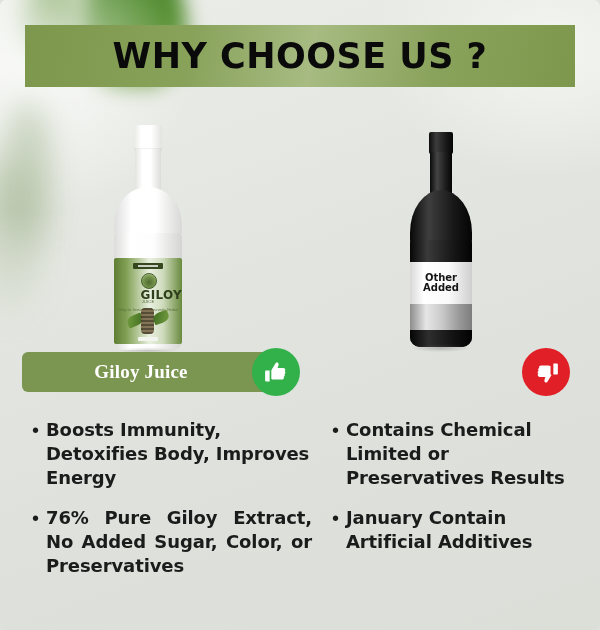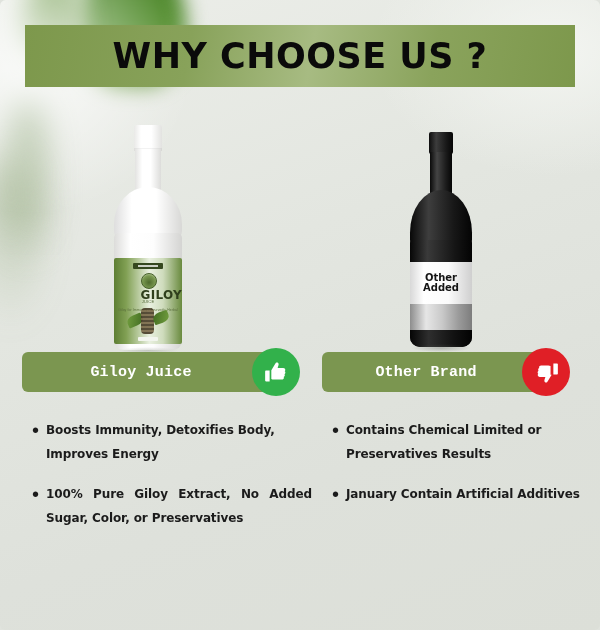--- a/index.html
+++ b/index.html
@@ -319,23 +319,23 @@
     background: #7b9650;
     border-radius: 6px;
     display: flex;
     align-items: center;
   }
   .bar-left  { left: 22px;  width: 258px; }
   .bar-right { left: 322px; width: 228px; }
   .bar-label {
     flex: 1;
     text-align: center;
-    font-family: Liberation Mono, monospace;
+    font-family: Liberation Serif, serif;
     font-weight: 700;
-    font-size: 15px;
+    font-size: 19px;
     color: #ffffff;
     letter-spacing: .2px;
     padding-right: 20px;
   }
   .badge {
     position: absolute;
     top: 348px;
     width: 48px; height: 48px;
     border-radius: 50%;
     display: flex;
@@ -363,21 +363,21 @@
     font-size: 20px;
     line-height: 24px;
     color: #1b1b1b;
     text-align: left;
     padding-left: 2px;
   }
   .bullet-text {
     flex: 1;
     font-family: "DejaVu Sans", sans-serif;
     font-weight: 700;
-    font-size: 12px;
+    font-size: 18px;
     line-height: 24px;
     color: #1b1b1b;
     letter-spacing: -0.1px;
   }
   .justify { text-align: justify; }
 </style>
 </head>
 <body>
 
 <div id="page">
@@ -436,38 +436,35 @@
   <div class="bar bar-left">
     <div class="bar-label">Giloy Juice</div>
   </div>
   <div class="badge badge-up">
     <svg width="27" height="27" viewBox="0 0 24 24" aria-hidden="true">
       <path fill="#ffffff" d="M2.6 10.3h3.3v9.6H2.6a.7.7 0 0 1-.7-.7v-8.2c0-.4.3-.7.7-.7z"></path>
       <path fill="#ffffff" d="M7.4 10.1l3.5-5.9c.4-.7.8-1.1 1.5-1.1.8 0 1.5.6 1.5 1.6 0 .9-.6 2.3-.9 3.4h5c1 0 1.8.7 1.8 1.6 0 .5-.2.9-.5 1.2.4.3.6.7.6 1.2 0 .6-.3 1.1-.8 1.4.2.3.3.6.3 1 0 .6-.4 1.2-1 1.4.1.2.2.5.2.8 0 .9-.8 1.6-1.8 1.6H9.4c-.8 0-1.3-.2-2-.6V10.1z"></path>
     </svg>
   </div>
 
-  <div class="bar bar-right">
-    <div class="bar-label">Other Brand</div>
-  </div>
   <div class="badge badge-down">
     <svg width="27" height="27" viewBox="0 0 24 24" aria-hidden="true">
       <path fill="#ffffff" d="M21.4 13.7h-3.3V4.1h3.3c.4 0 .7.3.7.7v8.2c0 .4-.3.7-.7.7z"></path>
       <path fill="#ffffff" d="M16.6 13.9l-3.5 5.9c-.4.7-.8 1.1-1.5 1.1-.8 0-1.5-.6-1.5-1.6 0-.9.6-2.3.9-3.4h-5c-1 0-1.8-.7-1.8-1.6 0-.5.2-.9.5-1.2-.4-.3-.6-.7-.6-1.2 0-.6.3-1.1.8-1.4-.2-.3-.3-.6-.3-1 0-.6.4-1.2 1-1.4-.1-.2-.2-.5-.2-.8 0-.9.8-1.6 1.8-1.6h6.4c.8 0 1.3.2 2 .6v7.6z"></path>
     </svg>
   </div>
 
   <div class="col col-left">
     <div class="bullet-row">
       <div class="dot">•</div>
       <div class="bullet-text">Boosts Immunity, Detoxifies Body, Improves Energy</div>
     </div>
     <div class="bullet-row">
       <div class="dot">•</div>
-      <div class="bullet-text justify">100% Pure Giloy Extract, No Added Sugar, Color, or Preservatives</div>
+      <div class="bullet-text justify">76% Pure Giloy Extract, No Added Sugar, Color, or Preservatives</div>
     </div>
   </div>
 
   <div class="col col-right">
     <div class="bullet-row">
       <div class="dot">•</div>
       <div class="bullet-text">Contains Chemical Limited or Preservatives Results</div>
     </div>
     <div class="bullet-row">
       <div class="dot">•</div>

